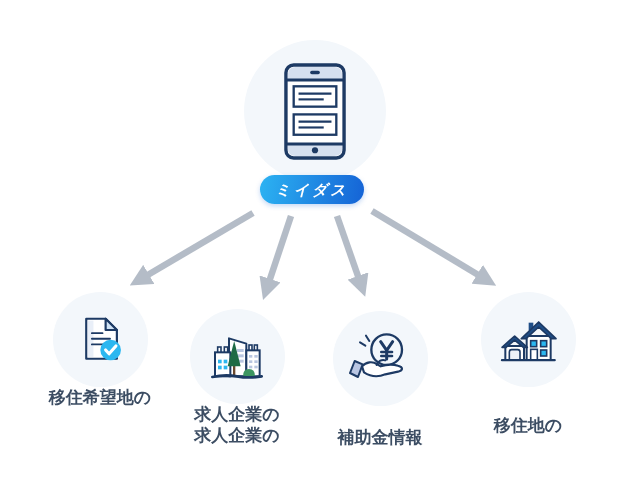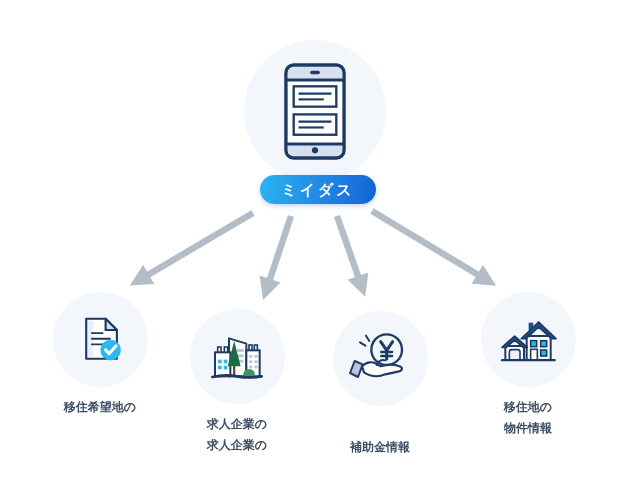--- a/index.html
+++ b/index.html
@@ -12,39 +12,39 @@
     position:relative;width:625px;height:500px;overflow:hidden;
     background:var(--background);
     font-family:"Liberation Sans","DejaVu Sans",sans-serif;
   }
   .hub-circle{
     position:absolute;left:244px;top:40px;width:142px;height:142px;
     border-radius:50%;background:var(--circle_bg);
     display:flex;align-items:center;justify-content:center;
   }
   .badge{
-    position:absolute;left:260px;top:175px;width:116px;height:29px;
+    position:absolute;left:260px;top:175px;width:104px;height:29px;
     border-radius:15px;
     background:linear-gradient(100deg,var(--badge_start) 0%,var(--badge_end) 100%);
-    color:#ffffff;font-size:15px;font-weight:bold;
+    color:#ffffff;font-size:15px;font-weight:bold;font-style:italic;
     letter-spacing:3px;text-align:center;line-height:29px;
     box-shadow:0 2px 5px rgba(21,99,214,.25);
   }
   .arrows{position:absolute;left:0;top:0;pointer-events:none;}
   .feature{position:absolute;width:150px;display:flex;flex-direction:column;align-items:center;}
   .feature-circle{
     width:95px;height:95px;border-radius:50%;background:var(--circle_bg);
     display:flex;align-items:center;justify-content:center;
   }
   .feature-label{
-    margin-top:10px;font-size:12px;font-weight:bold;color:var(--label_text);
+    margin-top:0;font-size:17px;font-weight:bold;color:var(--label_text);
     text-align:center;line-height:21px;white-space:nowrap;
   }
   .f1{left:25px;top:292px;} .f2{left:162px;top:309px;}
-  .f3{left:305px;top:311px;} .f4{left:453px;top:292px;}
+  .f3{left:305px;top:311px;} .f4{left:453px;top:292px;gap:28px;}
 </style>
 </head>
 <body>
 
 <div class="canvas">
 
   <div class="hub-circle">
     <svg viewBox="0 0 64 100" width="62" height="97">
       <rect x="2" y="2" width="60" height="96" rx="8" fill="#ffffff" stroke="#1d3a64" stroke-width="3.5"></rect>
       <path d="M4 17 V12 Q4 4 12 4 H52 Q60 4 60 12 V17 Z" fill="#d6e0ef"></path>
@@ -161,17 +161,16 @@
         <rect x="67" y="63" width="9" height="9" fill="#2bb7f0" stroke="#1d3a64" stroke-width="2.4"></rect>
         <rect x="52" y="62" width="10" height="16" fill="#ffffff" stroke="#1d3a64" stroke-width="2.4"></rect>
         <rect x="14" y="57" width="28" height="21" fill="#ffffff" stroke="#1d3a64" stroke-width="3"></rect>
         <polygon points="9,59 28,42 47,59 41,59 28,48 15,59" fill="#1f4e87" stroke="#1d3a64" stroke-width="2.5" stroke-linejoin="round"></polygon>
         <path d="M20 78 V66 Q20 62.5 23.5 62.5 H32.5 Q36 62.5 36 66 V78 Z" fill="#edf1f7" stroke="#1d3a64" stroke-width="2.4"></path>
         <line x1="9" y1="78.3" x2="88" y2="78.3" stroke="#1d3a64" stroke-width="3.5" stroke-linecap="round"></line>
       </svg>
     </div>
     <div class="feature-label">
       <span>移住地の</span><br>
-      <span>物件情報</span>
     </div>
   </div>
 
 </div>
 
 </body></html>

